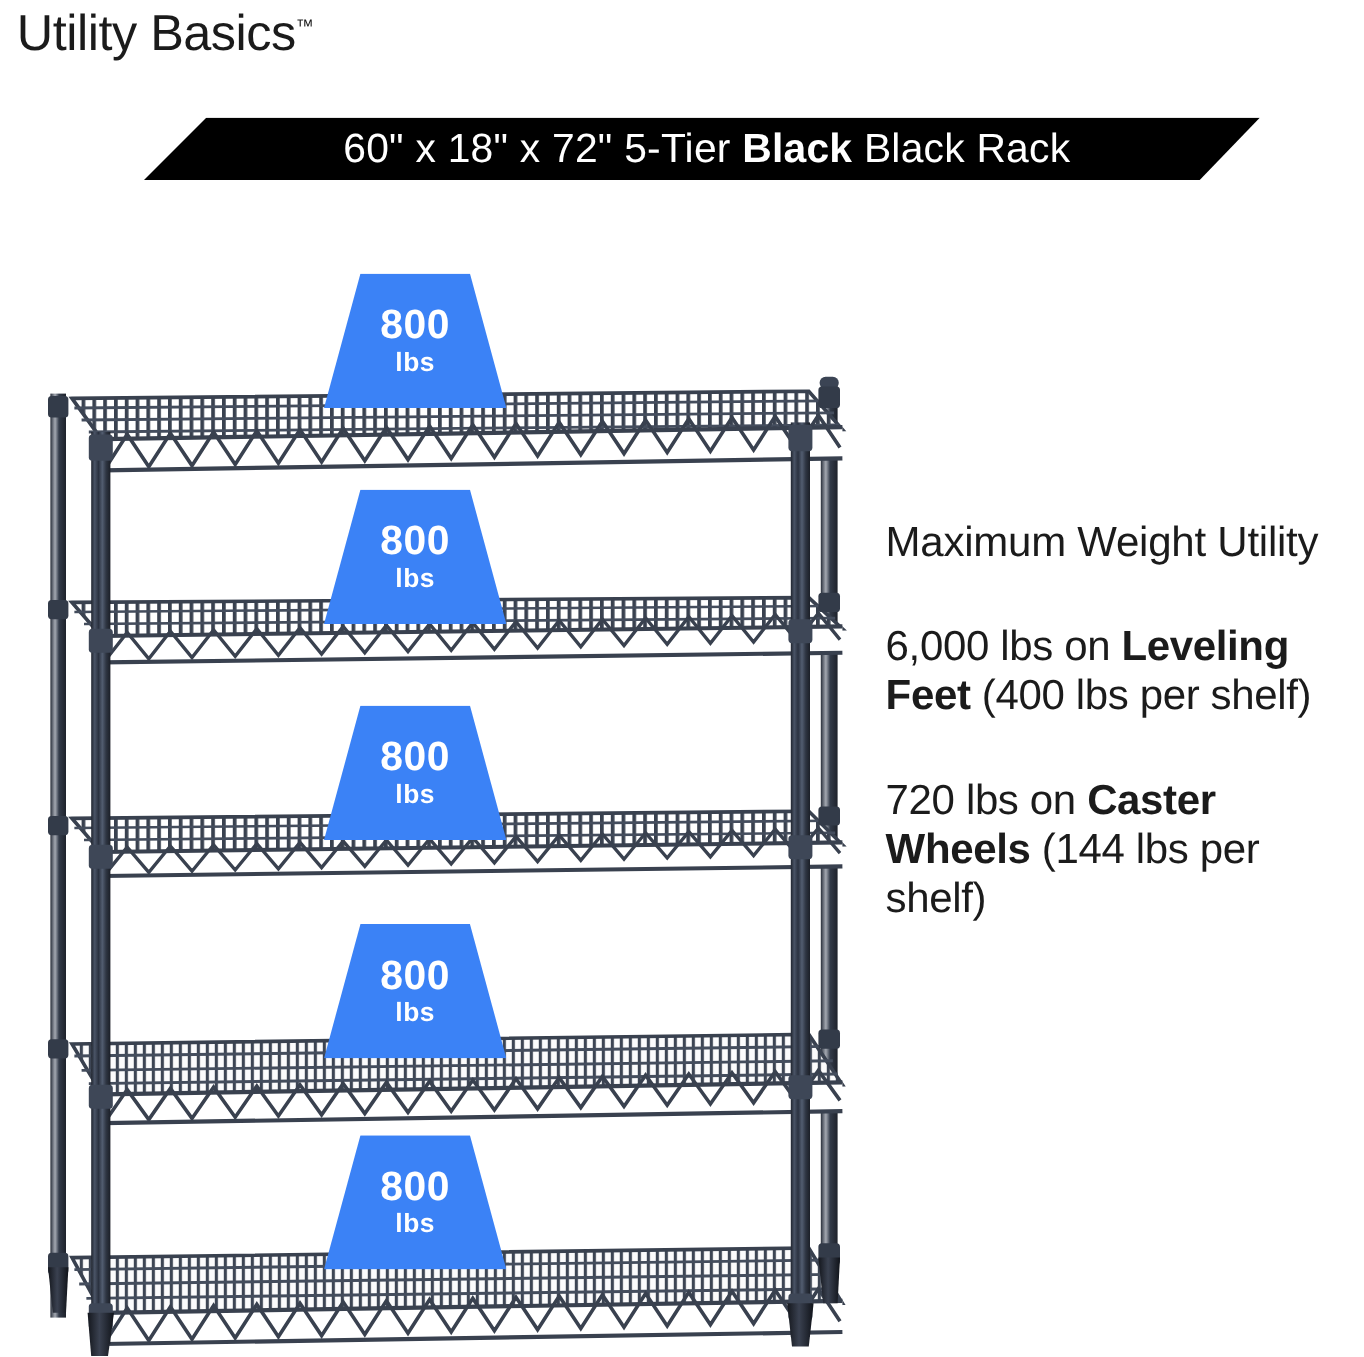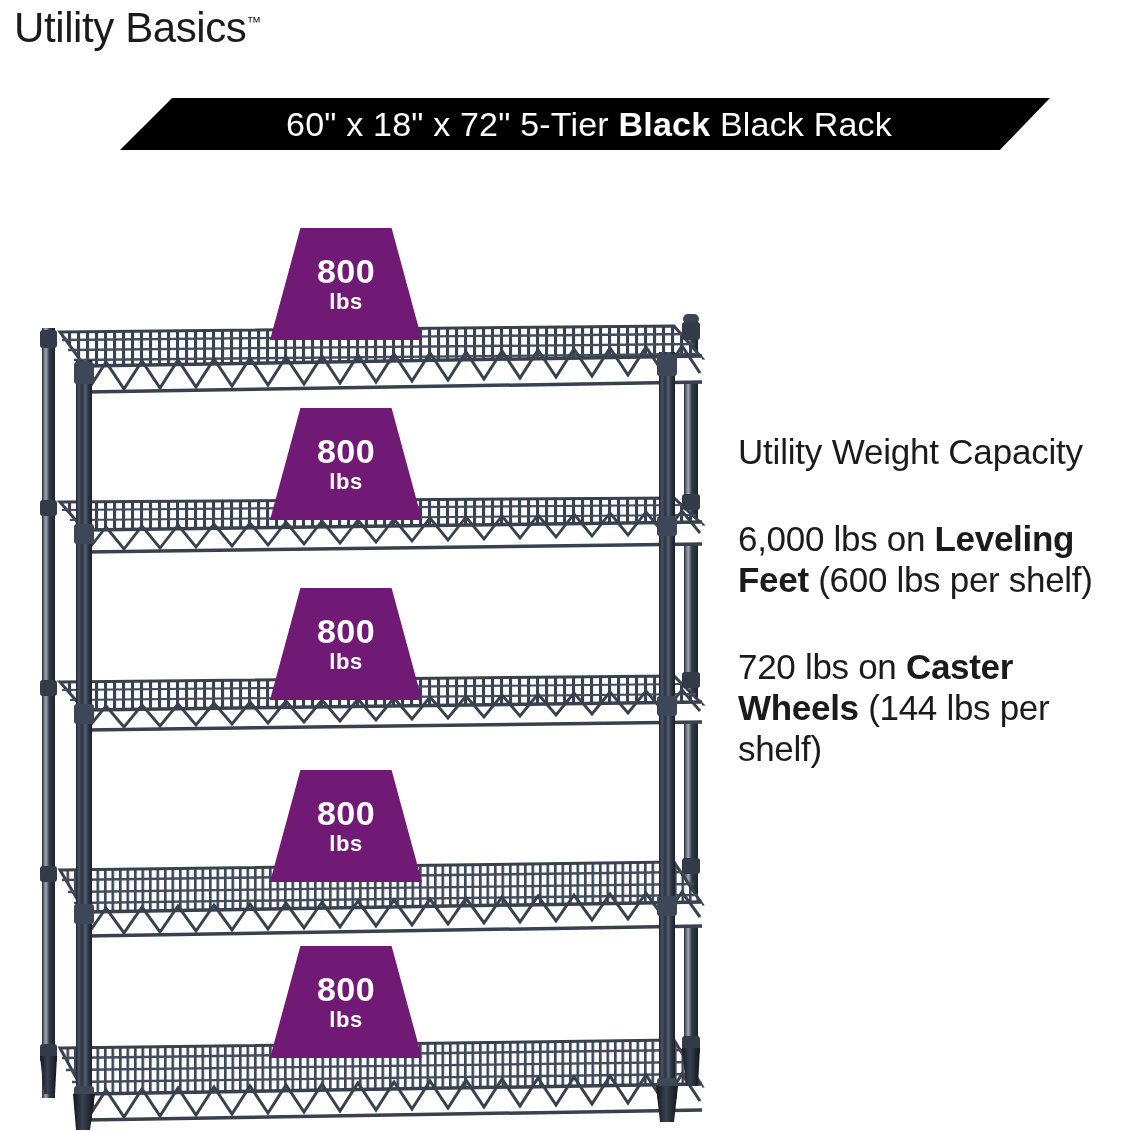--- a/index.html
+++ b/index.html
@@ -59,21 +59,21 @@
     position: absolute;
     left: 14px; top: 210px;
     width: 710px; height: 920px;
   }
   .rack-svg { display: block; width: 710px; height: 920px; }
 
   
   .badge {
     position: absolute;
     width: 152px; height: 112px;
-    background: #701a75;
+    background: #3b82f6;
     -webkit-clip-path: polygon(20% 0%, 80% 0%, 100% 100%, 0% 100%);
     clip-path: polygon(20% 0%, 80% 0%, 100% 100%, 0% 100%);
     display: flex;
     flex-direction: column;
     align-items: center;
     justify-content: center;
     line-height: 1.02;
   }
   .badge .num {
     color: #ffffff;
@@ -308,22 +308,22 @@
     <span class="num">800</span>
     <span class="unit">lbs</span>
   </div>
   <div class="badge" style="left:256px; top:736px;">
     <span class="num">800</span>
     <span class="unit">lbs</span>
   </div>
 </div>
 
 <div class="copy">
-  <p class="copy-heading">Utility Weight Capacity</p>
+  <p class="copy-heading">Maximum Weight Utility</p>
 
   <p class="spec">
-    <span>6,000 lbs on </span><b>Leveling Feet</b><span> (600 lbs per shelf)</span>
+    <span>6,000 lbs on </span><b>Leveling Feet</b><span> (400 lbs per shelf)</span>
   </p>
 
   <p class="spec">
     <span>720 lbs on </span><b>Caster Wheels</b><span> (144 lbs per shelf)</span>
   </p>
 </div>
 
 </body></html>

